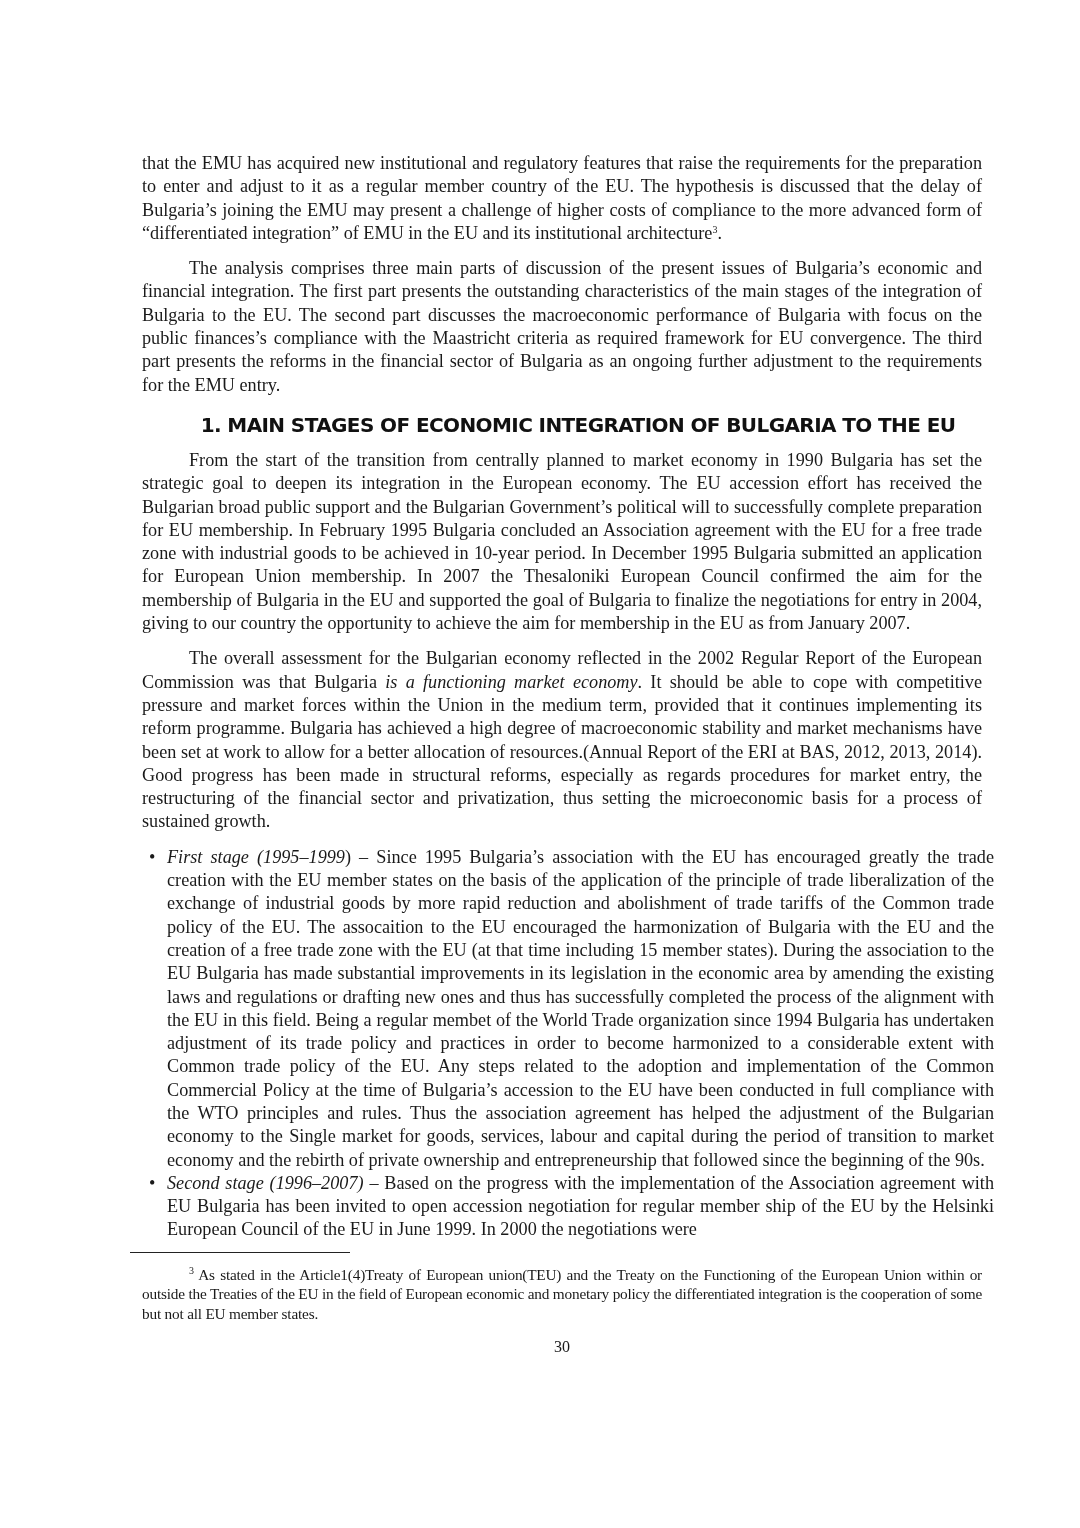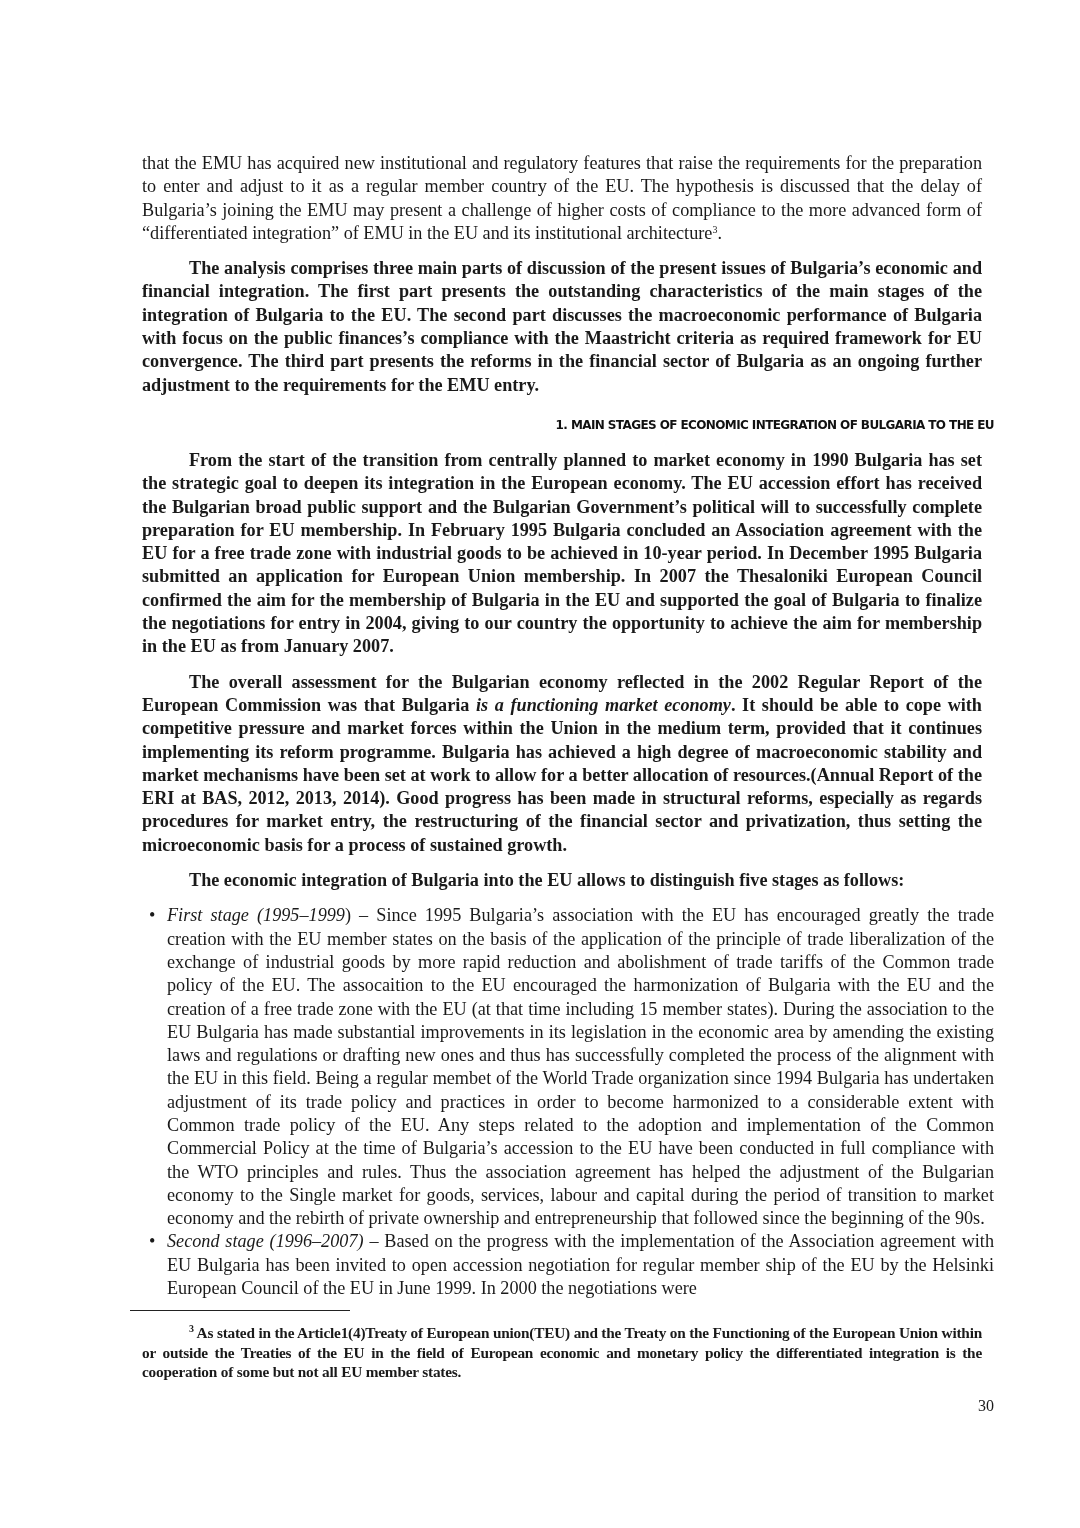--- a/index.html
+++ b/index.html
@@ -9,69 +9,68 @@
       left: 130px;
       top: 140px;
       width: 864px;
       color: #1a1a1a;
       font-family: "Liberation Serif", "DejaVu Serif", serif;
       font-size: 18.2px;
       line-height: 23.3px;
       text-align: justify;
     }
     .page p { margin: 12px; }
-    .indent { text-indent: 47px; font-weight: bold; }
+    .indent { text-indent: 47px; }
     sup { font-size: 10px; line-height: 0; vertical-align: 6px; }
     h2.section-heading {
       font-family: "DejaVu Sans", "Liberation Sans", sans-serif;
       font-weight: bold;
-      font-size: 12px;
+      font-size: 20px;
       letter-spacing: -0.6px;
       margin: 16px 0 2px 32px;
       line-height: 24px;
-      text-align: right;
+      text-align: center;
       color: #111;
     }
     ul.stages { list-style: none; margin: 0; padding: 0; }
     ul.stages li { position: relative; padding-left: 37px; }
     ul.stages li .bullet {
       position: absolute; left: 19px; top: 0;
     }
     .footnote-rule {
       width: 220px; height: 0; border-top: 1px solid #222;
       margin-top: 10px; margin-bottom: 6px;
     }
     .footnote {
       font-size: 15.3px;
       line-height: 19.5px;
       letter-spacing: -0.2px;
     }
     .page-number {
       margin-top: 10px;
       font-size: 16px;
-      text-align: right;
+      text-align: center;
       padding-left: 0;
     }
   </style>
 </head>
 <body>
 
 <div class="page">
 
   <p><span>that the EMU has acquired new institutional and regulatory features that raise the requirements for the preparation to enter and adjust to it as a regular member country of the EU. The hypothesis is discussed that the delay of Bulgaria’s joining the EMU may present a challenge of higher costs of compliance to the more advanced form of “differentiated integration” of EMU in the EU and its institutional architecture</span><sup>3</sup><span>.</span></p>
 
   <p class="indent">The analysis comprises three main parts of discussion of the present issues of Bulgaria’s economic and financial integration. The first part presents the outstanding characteristics of the main stages of the integration of Bulgaria to the EU. The second part discusses the macroeconomic performance of Bulgaria with focus on the public finances’s compliance with the Maastricht criteria as required framework for EU convergence. The third part presents the reforms in the financial sector of Bulgaria as an ongoing further adjustment to the requirements for the EMU entry.</p>
 
   <h2 class="section-heading">1. MAIN STAGES OF ECONOMIC INTEGRATION OF BULGARIA TO THE EU</h2>
 
   <p class="indent">From the start of the transition from centrally planned to market economy in 1990 Bulgaria has set the strategic goal to deepen its integration in the European economy. The EU accession effort has received the Bulgarian broad public support and the Bulgarian Government’s political will to successfully complete preparation for EU membership. In February 1995 Bulgaria concluded an Association agreement with the EU for a free trade zone with industrial goods to be achieved in 10-year period. In December 1995 Bulgaria submitted an application for European Union membership. In 2007 the Thesaloniki European Council confirmed the aim for the membership of Bulgaria in the EU and supported the goal of Bulgaria to finalize the negotiations for entry in 2004, giving to our country the opportunity to achieve the aim for membership in the EU as from January 2007.</p>
 
   <p class="indent"><span>The overall assessment for the Bulgarian economy reflected in the 2002 Regular Report of the European Commission was that Bulgaria </span><i>is a functioning market economy</i><span>. It should be able to cope with competitive pressure and market forces within the Union in the medium term, provided that it continues implementing its reform programme. Bulgaria has achieved a high degree of macroeconomic stability and market mechanisms have been set at work to allow for a better allocation of resources.(Annual Report of the ERI at BAS, 2012, 2013, 2014). Good progress has been made in structural reforms, especially as regards procedures for market entry, the restructuring of the financial sector and privatization, thus setting the microeconomic basis for a process of sustained growth.</span></p>
 
-  <p class="indent">The economic integration of Bulgaria into the EU allows to distinguish five stages as follows:</p>
 
   <ul class="stages">
     <li>
       <span class="bullet">•</span>
       <i>First stage (1995–1999</i><span>)</span><span> – Since 1995 Bulgaria’s association with the EU has encouraged greatly the trade creation with the EU member states on the basis of the application of the principle of trade liberalization of the exchange of industrial goods by more rapid reduction and abolishment of trade tariffs of the Common trade policy of the EU. The assocaition to the EU encouraged the harmonization of Bulgaria with the EU and the creation of a free trade zone with the EU (at that time including 15 member states). During the association to the EU Bulgaria has made substantial improvements in its legislation in the economic area by amending the existing laws and regulations or drafting new ones and thus has successfully completed the process of the alignment with the EU in this field. Being a regular membet of the World Trade organization since 1994 Bulgaria has undertaken adjustment of its trade policy and practices in order to become harmonized to a considerable extent with Common trade policy of the EU. Any steps related to the adoption and implementation of the Common Commercial Policy at the time of Bulgaria’s accession to the EU have been conducted in full compliance with the WTO principles and rules. Thus the association agreement has helped the adjustment of the Bulgarian economy to the Single market for goods, services, labour and capital during the period of transition to market economy and the rebirth of private ownership and entrepreneurship that followed since the beginning of the 90s.</span>
     </li>
     <li>
       <span class="bullet">•</span>
       <i>Second stage (1996–2007)</i><span></span><span> – Based on the progress with the implementation of the Association agreement with EU Bulgaria has been invited to open accession negotiation for regular member ship of the EU by the Helsinki European Council of the EU in June 1999. In 2000 the negotiations were</span>
     </li>

